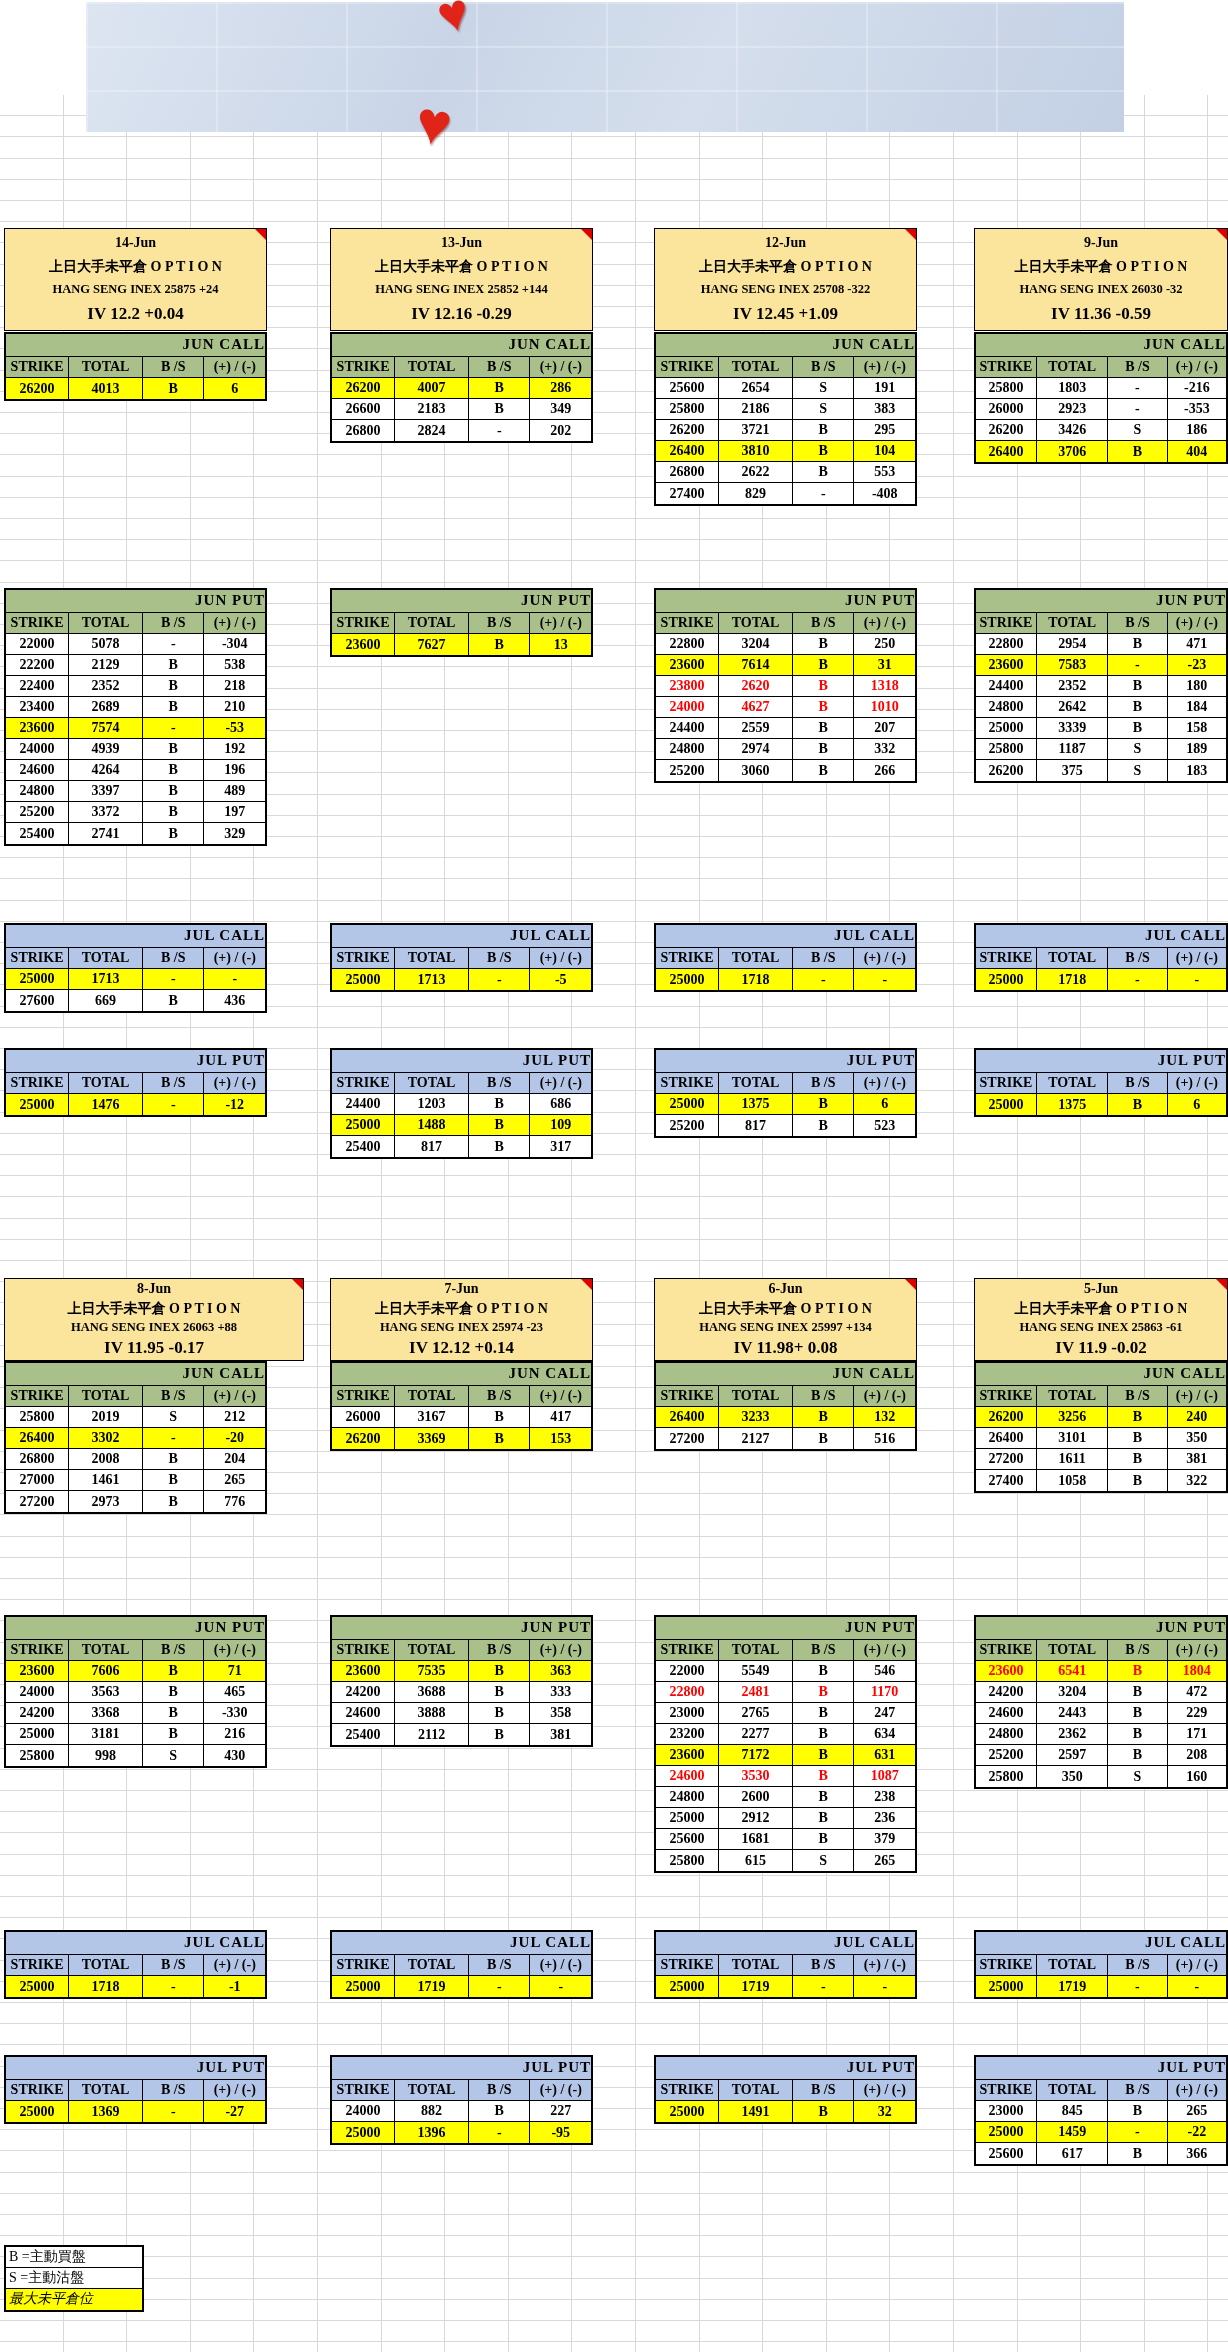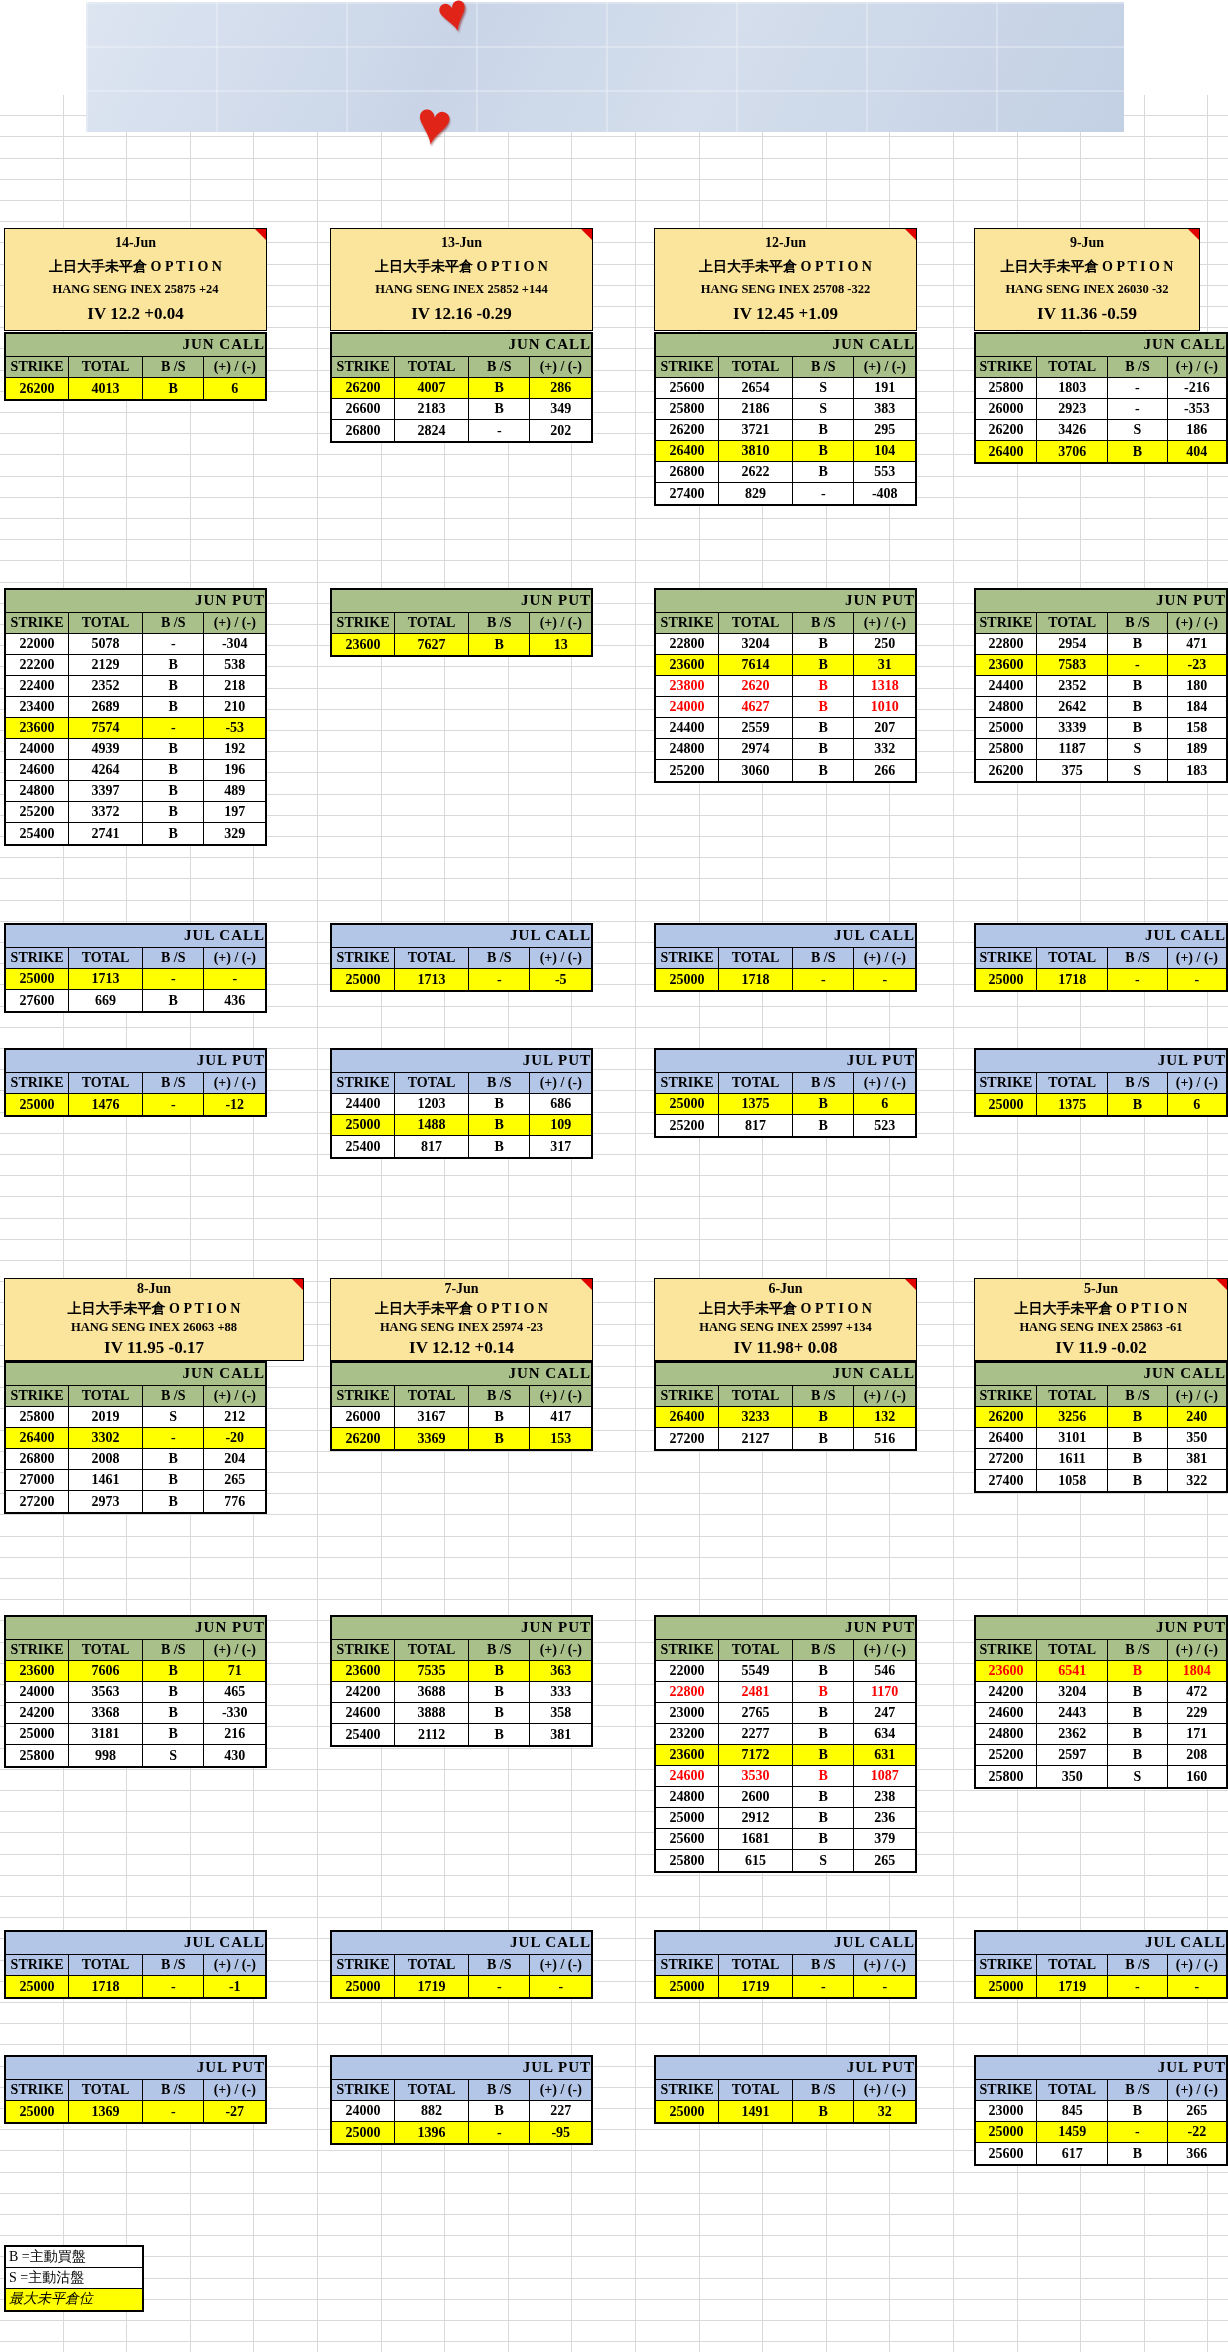--- a/index.html
+++ b/index.html
@@ -458,21 +458,21 @@
           <div class="t-c w2 hl">B</div>
           <div class="t-c w3 hl">6</div>
         </div>
         <div class="t-row">
           <div class="t-c w0">25200</div>
           <div class="t-c w1">817</div>
           <div class="t-c w2">B</div>
           <div class="t-c w3">523</div>
         </div>
       </div>
-      <div class="panel-head" style="left: 974px; top: 228px; width: 226px; height: 103px;">
+      <div class="panel-head" style="left: 974px; top: 228px; width: 254px; height: 103px;">
         <div class="corner-flag"></div>
         <div class="ln-date">9-Jun</div>
         <div class="ln-sub">上日大手未平倉 O P T I O N</div>
         <div class="ln-idx">HANG SENG INEX 26030 -32</div>
         <div class="ln-iv">IV 11.36 -0.59</div>
       </div>
       <div class="opt-table jun" style="left: 974px; top: 332px; width: 254px;">
         <div class="t-title">JUN CALL</div>
         <div class="t-hrow">
           <div class="t-h w0">STRIKE</div>

